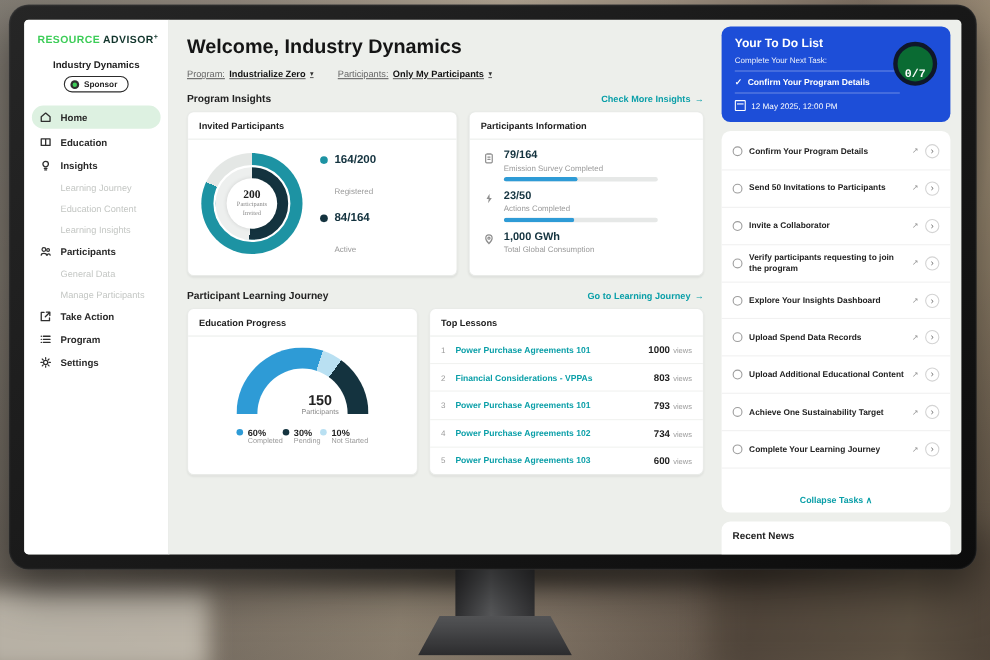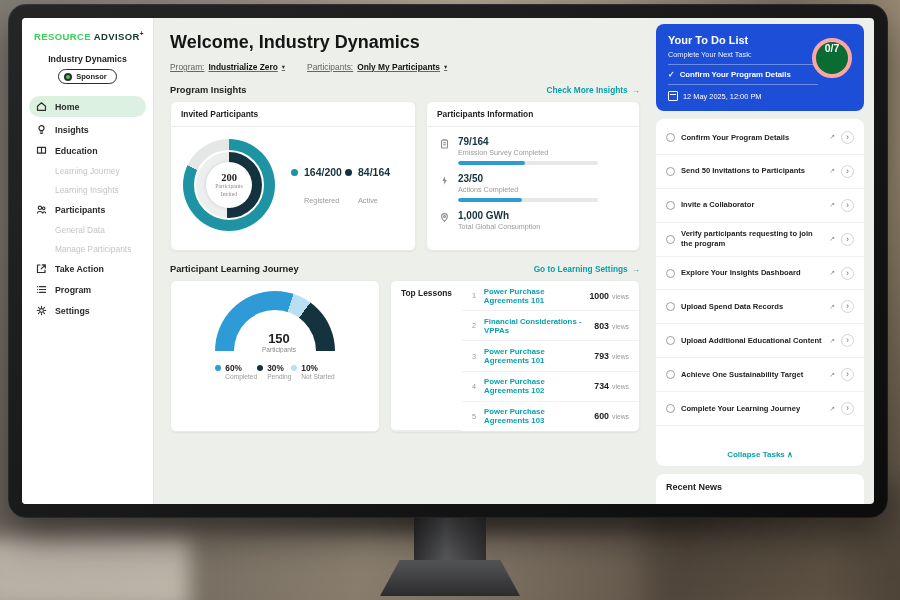--- a/index.html
+++ b/index.html
@@ -66,21 +66,21 @@
   .invited-b{display:flex;align-items:center;gap:16px;padding:12px;}
   .donut{position:relative;width:92px;height:92px;border-radius:50%;flex:0 0 92px;
       background:conic-gradient(#1d93a3 0 295deg,#e4e7e5 295deg 360deg);font-family:Liberation Serif, serif;}
   .donut-mid{position:absolute;inset:11px;border-radius:50%;border:2px solid #fff;box-sizing:border-box;
       background:conic-gradient(#14333f 0 184deg,#edefee 184deg 360deg);}
   .donut-hole{position:absolute;inset:23px;background:#fff;border-radius:50%;display:flex;
       flex-direction:column;align-items:center;justify-content:center;text-align:center;
       box-shadow:0 0 4px rgba(0,0,0,.12);}
   .d-val{font-weight:700;font-size:10.5px;}
   .d-lab{font-size:5.8px;color:#8a8a8a;line-height:1.25;width:34px;}
-  .inv-legend{display:flex;flex-direction:row;gap:3px;}
+  .inv-legend{display:flex;flex-direction:column;gap:14px;}
   .lg-item{display:flex;align-items:flex-start;gap:6px;}
   .lg-dot{width:7px;height:7px;border-radius:50%;margin-top:3px;flex:0 0 7px;}
   .dot-teal{background:#1d93a3;} .dot-navy{background:#14333f;}
   .dot-blue{background:#2e9bd6;} .dot-lblue{background:#b9e0f2;}
   .lg-val{font-weight:700;font-size:10.5px;color:#14333f;}
   .lg-lab{font-size:7.3px;color:#9a9a9a;margin-top:18px;}
 
   .card-pinfo{flex:1;height:150px;}
   .pinfo-b{padding:9px 12px;display:flex;flex-direction:column;gap:8px;}
   .pi-row{display:flex;gap:8px;}
@@ -89,30 +89,30 @@
   .pi-lab{font-size:7.2px;color:#9a9a9a;margin-top:1px;}
   .bar{width:140px;height:4px;border-radius:2px;background:#e6e8e7;margin-top:4px;overflow:hidden;}
   .bar-fill{height:100%;border-radius:2px;background:#2e9bd6;}
 
   .card-edu{width:210px;height:152px;display:flex;flex-direction:column;}
   .edu-b{padding:10px 10px 6px;display:flex;flex-direction:column;align-items:center;flex:1;}
   .gauge{position:relative;width:120px;height:62px;overflow:hidden;}
   .gauge-arc{position:absolute;left:0;top:0;width:120px;height:120px;border-radius:50%;
       background:conic-gradient(from 270deg,#2e9bd6 0 108deg,#b9e0f2 108deg 126deg,#14333f 126deg 180deg,transparent 180deg 360deg);}
   .gauge-hole{position:absolute;left:19px;top:19px;width:82px;height:82px;border-radius:50%;background:#fff;}
-  .gauge-text{position:absolute;left:4px;bottom:0;width:100%;text-align:center;}
+  .gauge-text{position:absolute;left:16px;bottom:0;width:100%;text-align:center;}
   .g-val{display:block;font-size:13px;font-weight:700;line-height:1.05;}
   .g-lab{display:block;font-size:6.5px;color:#8a8a8a;}
   .g-legend{display:flex;justify-content:center;width:100%;margin-top:10px;padding:0 2px;box-sizing:border-box;}
   .gl-item{display:flex;gap:4px;align-items:flex-start;}
   .gl-dot{width:6px;height:6px;border-radius:50%;margin-top:2px;flex:0 0 6px;}
   .gl-val{font-weight:700;font-size:8.3px;}
   .gl-lab{font-size:6.6px;color:#9a9a9a;}
 
-  .card-lessons{flex:1;height:152px;display:flex;flex-direction:row;}
+  .card-lessons{flex:1;height:152px;display:flex;flex-direction:column;}
   .ls-rows{flex:1;display:flex;flex-direction:column;}
   .ls-row{flex:1;display:flex;align-items:center;gap:7px;padding:0 10px;border-bottom:1px solid #f1f2f0;cursor:pointer;}
   .ls-row:last-child{border-bottom:none;}
   .ls-rank{color:#9a9a9a;font-size:7.3px;width:6px;}
   .ls-title{color:#0a9fa8;font-size:7.8px;font-weight:600;text-decoration:none;cursor:pointer;}
   .ls-views{margin-left:auto;display:flex;align-items:baseline;gap:3px;}
   .ls-num{font-weight:700;font-size:8.8px;color:#222;}
   .ls-w{font-size:6.8px;color:#9a9a9a;}
 
   
@@ -122,22 +122,22 @@
   .th-title{font-weight:700;font-size:11px;}
   .th-sub{font-size:7.3px;opacity:.92;margin-top:4px;}
   .th-task{display:flex;gap:5px;align-items:center;font-size:7.8px;font-weight:700;
       border-top:1px solid rgba(255,255,255,.35);border-bottom:1px solid rgba(255,255,255,.35);
       padding:5px 0;margin-top:5px;width:150px;}
   .th-check{font-size:8px;}
   .th-due{display:flex;gap:5px;align-items:center;font-size:7.4px;margin-top:6px;}
   .cal{width:8px;height:8px;border:1px solid #fff;border-radius:1px;position:relative;flex:0 0 8px;}
   .cal::before{content:"";position:absolute;left:1px;right:1px;top:2px;height:1px;background:#fff;}
   .th-ring{position:absolute;right:12px;top:14px;width:40px;height:40px;border-radius:50%;
-      border:4px solid #fca5a5;background:#0a6b33;display:flex;align-items:flex-start;justify-content:center;
-      font-weight:700;font-size:10.5px;box-sizing:border-box;}
+      border:4px solid #0f172a;background:#0a6b33;display:flex;align-items:flex-end;justify-content:center;
+      font-weight:700;font-size:10.5px;box-sizing:border-box;font-family:Liberation Mono, monospace;}
 
   .tasks{background:#fff;border-radius:8px;margin-top:8px;padding:2px 0;flex:1;
       display:flex;flex-direction:column;min-height:0;}
   .task{flex:1;display:flex;align-items:center;gap:6px;padding:4px 10px;border-bottom:1px solid #f1f1f1;cursor:pointer;min-height:0;}
   .t-check{flex:0 0 9px;width:9px;height:9px;border:1px solid #9d9d9d;border-radius:50%;box-sizing:border-box;}
   .t-label{flex:1;font-size:7.6px;font-weight:600;color:#232323;line-height:1.3;}
   .t-ext{font-size:7px;color:#8e8e8e;}
   .t-chev{flex:0 0 13px;width:13px;height:13px;border:1px solid #d4d4d4;border-radius:50%;
       display:flex;align-items:center;justify-content:center;color:#6f6f6f;font-size:9px;line-height:1;box-sizing:border-box;}
   .collapse{text-align:center;color:#0a9fa8;font-weight:700;font-size:8px;padding:6px 0 5px;cursor:pointer;margin-top:18px;}
@@ -168,33 +168,34 @@
       <span>Sponsor</span>
     </div>
     <div class="nav">
       <div class="nav-item active">
         <svg width="11" height="11" viewBox="0 0 11 11" fill="none" stroke="#2f2f2f" stroke-width="1.2" stroke-linejoin="round">
               <path d="M1.5 5.2 5.5 1.8 9.5 5.2 V9.3 H1.5 Z"></path>
             </svg>
         <span>Home</span>
       </div>
       <div class="nav-item">
+        <svg width="11" height="11" viewBox="0 0 11 11" fill="none" stroke="#2f2f2f" stroke-width="1.2" stroke-linejoin="round">
+              <path d="M1.5 2.3 H9.5 V8.2 H1.5 Z M5.5 2.3 V8.2"></path>
+            </svg>
+        <span>Education</span>
+      </div>
+      <div class="nav-item">
         <svg width="11" height="11" viewBox="0 0 11 11" fill="none" stroke="#2f2f2f" stroke-width="1.2" stroke-linecap="round">
               <circle cx="5.5" cy="4.2" r="2.5"></circle>
               <path d="M4.3 8 h2.4 M4.7 9.5 h1.6"></path>
             </svg>
         <span>Insights</span>
       </div>
-      <div class="nav-item">
-        <svg width="11" height="11" viewBox="0 0 11 11" fill="none" stroke="#2f2f2f" stroke-width="1.2" stroke-linejoin="round">
-              <path d="M1.5 2.3 H9.5 V8.2 H1.5 Z M5.5 2.3 V8.2"></path>
-            </svg>
-        <span>Education</span>
-      </div>
       <div class="nav-sub">Learning Journey</div>
+      <div class="nav-sub">Education Content</div>
       <div class="nav-sub">Learning Insights</div>
       <div class="nav-item">
         <svg width="11" height="11" viewBox="0 0 11 11" fill="none" stroke="#2f2f2f" stroke-width="1.1" stroke-linecap="round">
               <circle cx="3.9" cy="3.8" r="1.7"></circle>
               <circle cx="7.7" cy="4.3" r="1.3"></circle>
               <path d="M1.5 9 c0-2.1 4.8-2.1 4.8 0 M7 9 c0-1.6 2.6-1.6 2.6 0"></path>
             </svg>
         <span>Participants</span>
       </div>
       <div class="nav-sub">General Data</div>
@@ -310,28 +311,29 @@
               <div class="pi-lab">Total Global Consumption</div>
             </div>
           </div>
         </div>
       </section>
     </div>
 
     <div class="sec-row">
       <span class="sec-title">Participant Learning Journey</span>
       <a class="sec-link">
-        <span>Go to Learning Settings</span>
+        <span>Go to Learning Journey</span>
         <span>→</span>
       </a>
     </div>
 
     <div class="cards">
 
       <section class="card card-edu">
+        <div class="card-h">Education Progress</div>
         <div class="edu-b">
           <div class="gauge">
             <div class="gauge-arc" style="background: conic-gradient(from 270deg, rgb(46, 155, 214) 0deg, rgb(46, 155, 214) 108deg, rgb(185, 224, 242) 108deg, rgb(185, 224, 242) 126deg, rgb(20, 51, 63) 126deg, rgb(20, 51, 63) 180deg, transparent 180deg, transparent 360deg);"></div>
             <div class="gauge-hole"></div>
             <div class="gauge-text">
               <span class="g-val">150</span>
               <span class="g-lab">Participants</span>
             </div>
           </div>
           <div class="g-legend">

